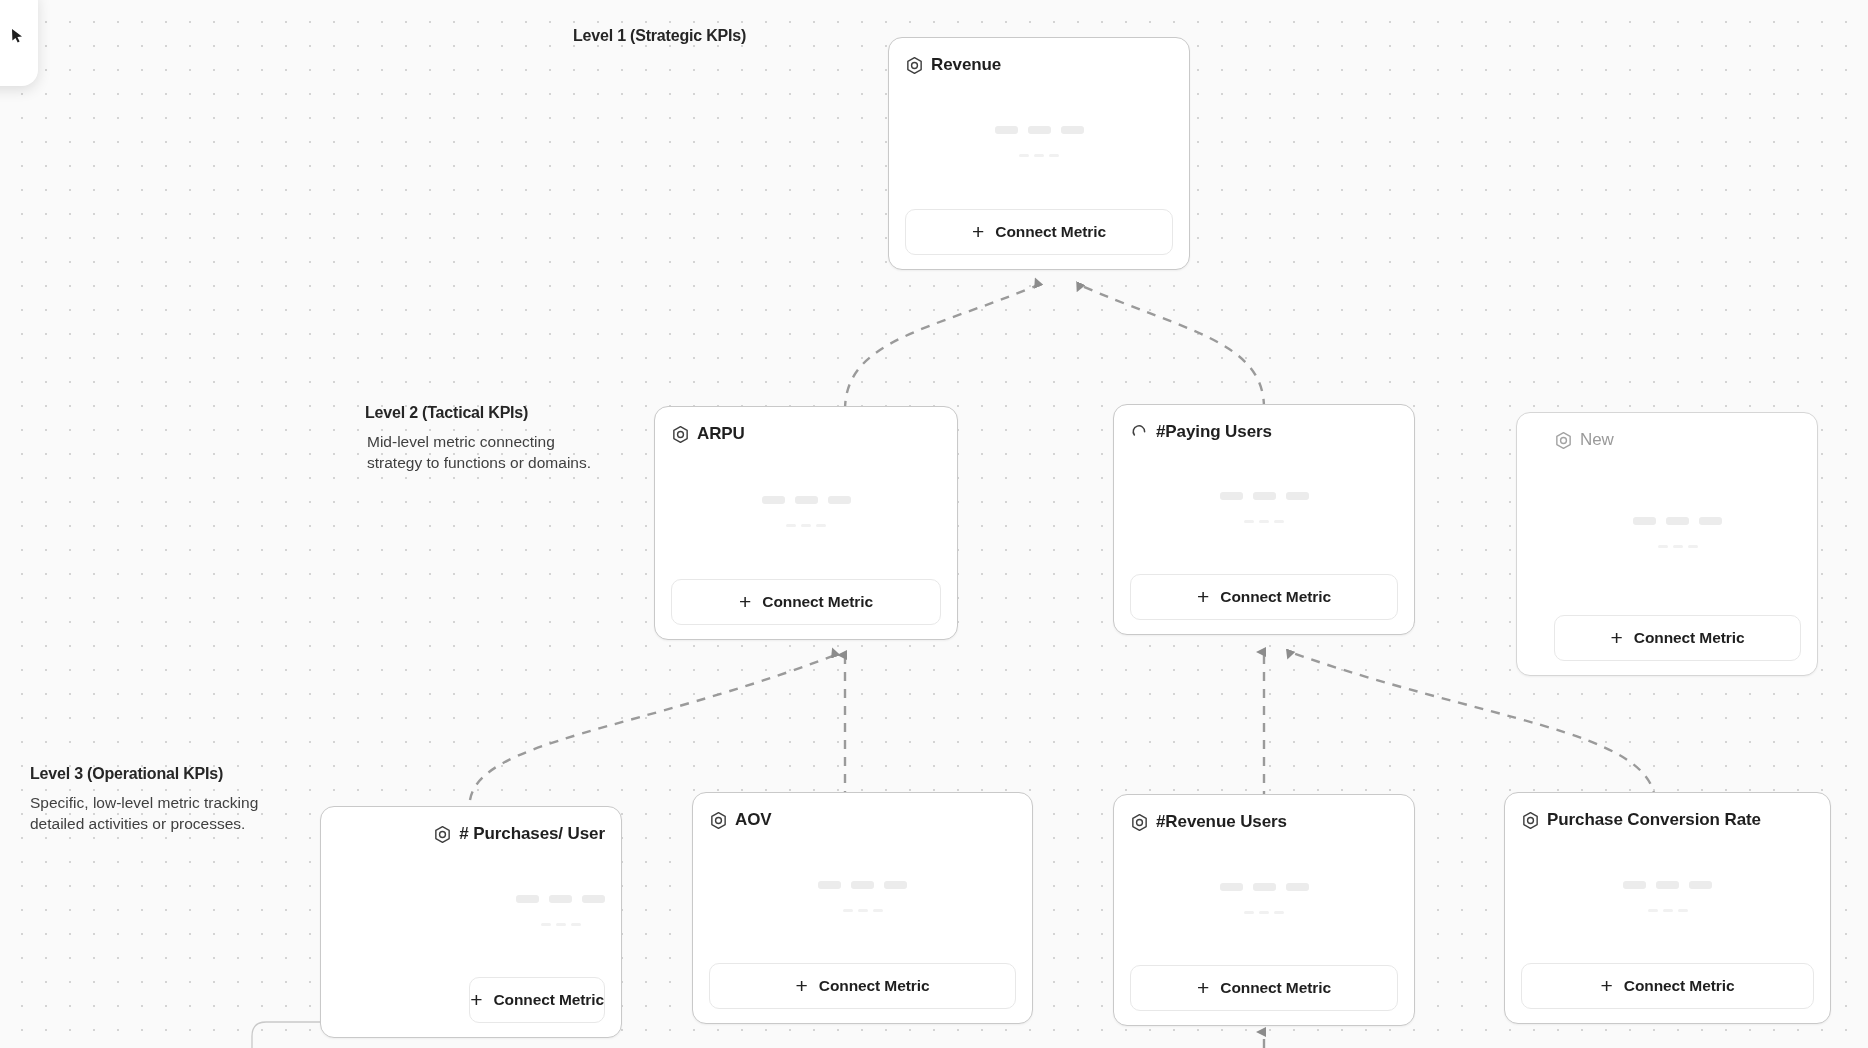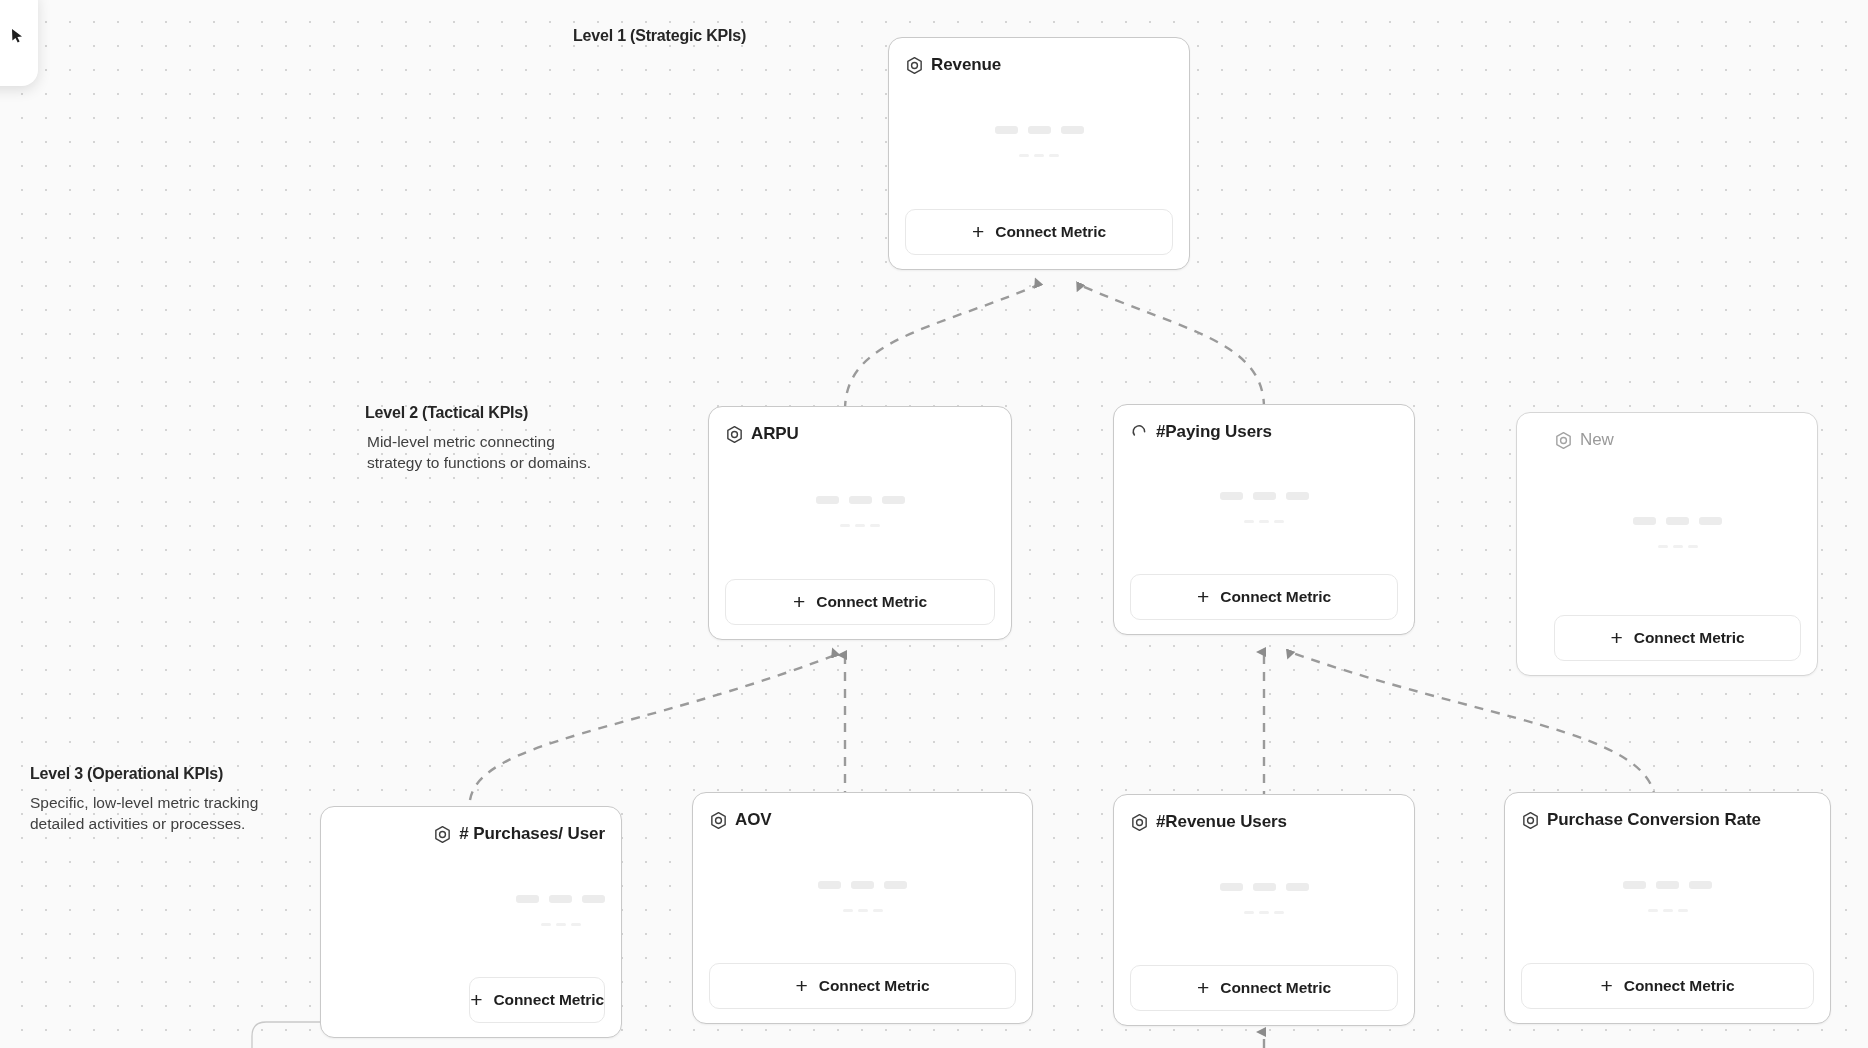--- a/index.html
+++ b/index.html
@@ -249,21 +249,21 @@
         <span class="skel-bar"></span>
         <span class="skel-bar"></span>
       </div>
     </div>
     <div class="connect-btn">
       <span class="plus">+</span>
       <span class="lbl">Connect Metric</span>
     </div>
   </div>
 
-  <div class="card" style="left:708px; top:406px; width:304px; height:234px;">
+  <div class="card" style="left:654px; top:406px; width:304px; height:234px;">
     <div class="card-head">
       <span class="card-icon">
         <svg viewBox="0 0 20 20" fill="none" stroke="currentColor" stroke-width="1.5">
           <path d="M10 1.7 L17 5.7 L17 14.3 L10 18.3 L3 14.3 L3 5.7 Z" stroke-linejoin="round"></path>
           <circle cx="10" cy="10" r="3.1"></circle>
         </svg>
       </span>
       <span class="card-title">ARPU</span>
     </div>
     <div class="card-body">

